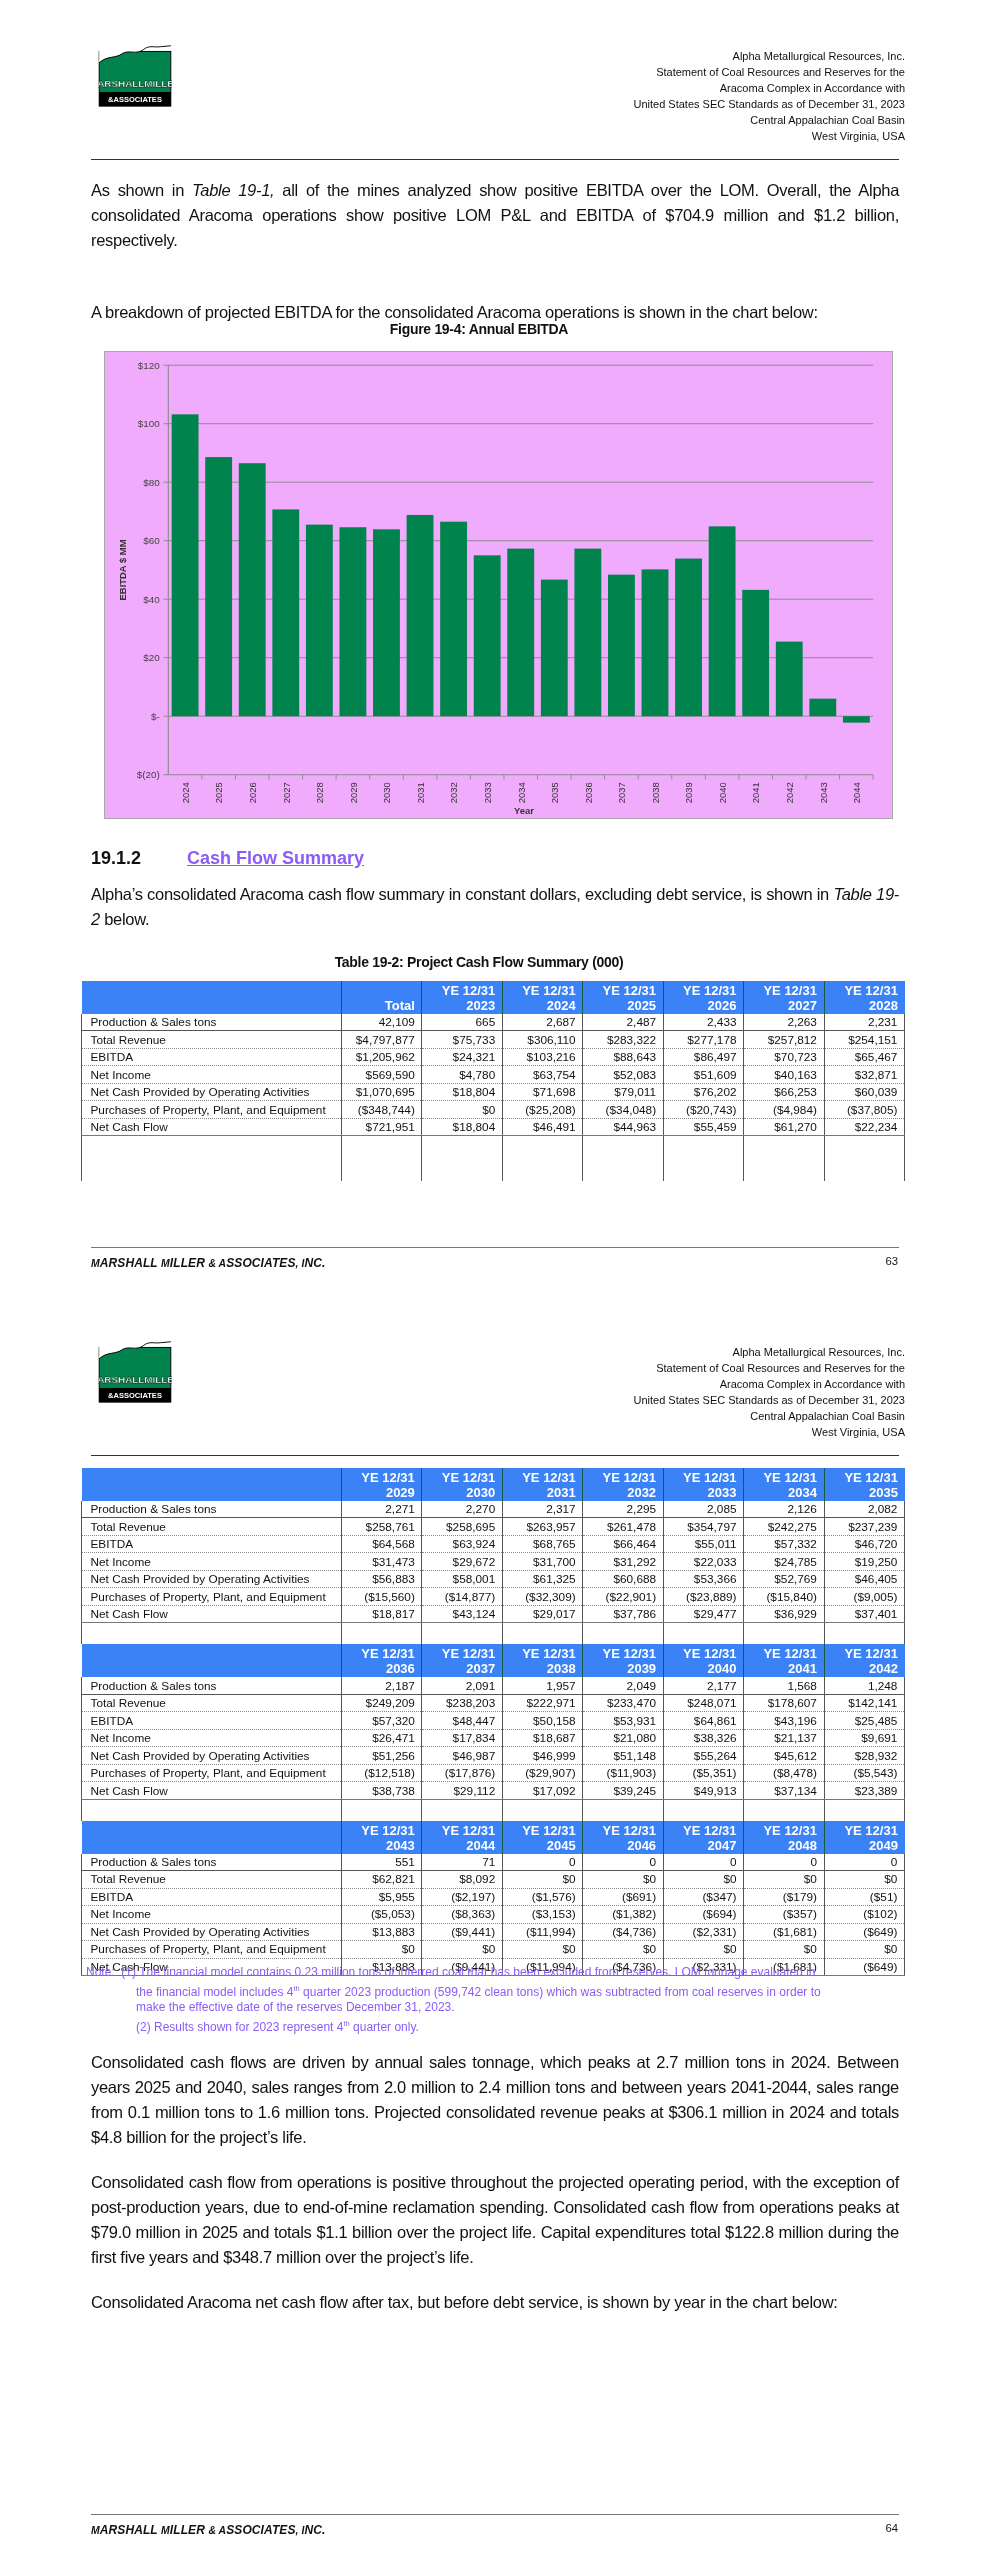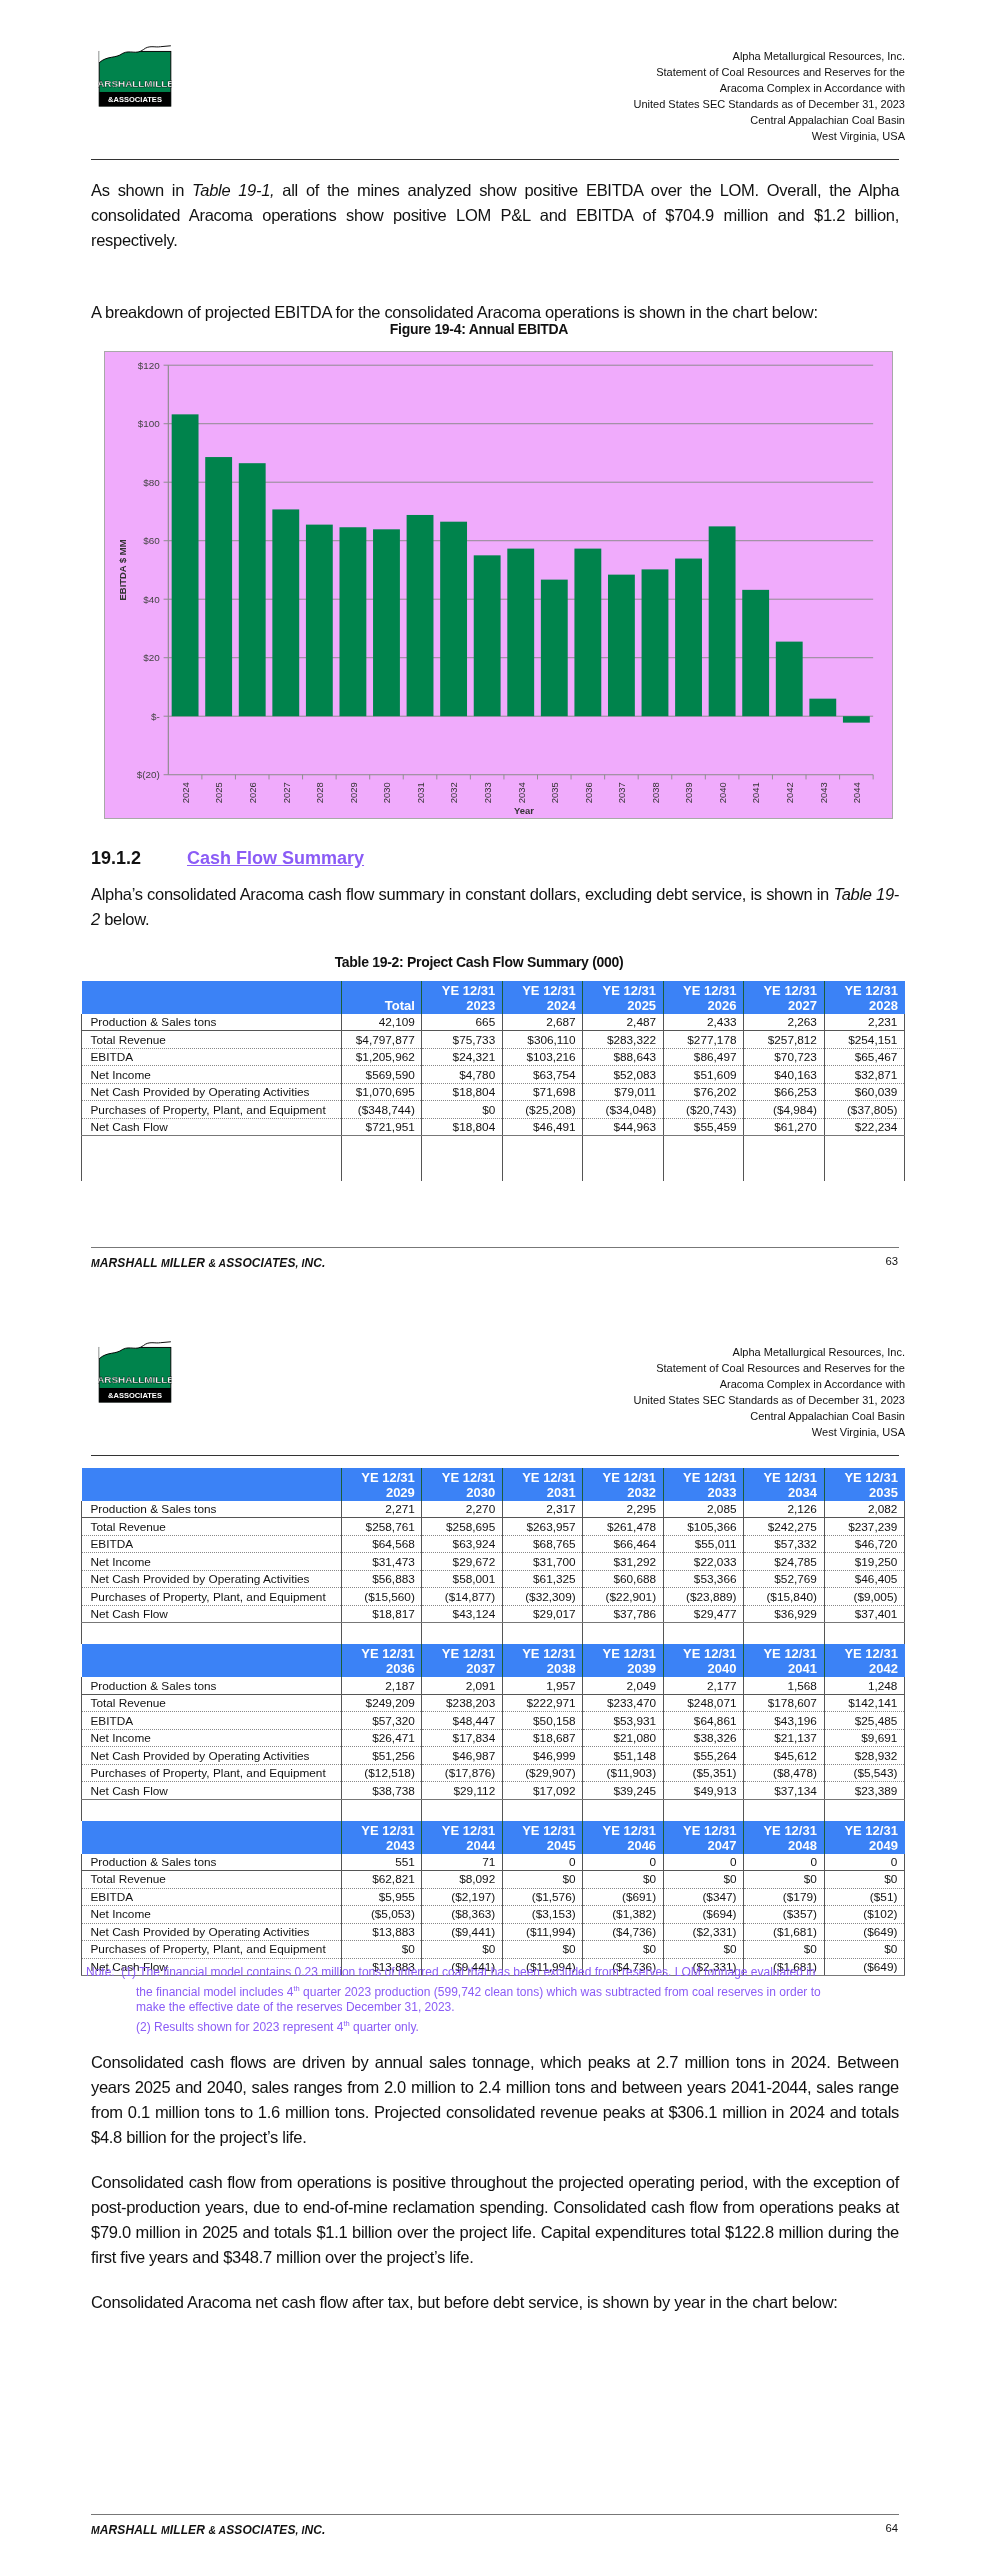--- a/index.html
+++ b/index.html
@@ -375,21 +375,21 @@
           <td>2,085</td>
           <td>2,126</td>
           <td>2,082</td>
         </tr>
         <tr class="r">
           <td class="lbl">Total Revenue</td>
           <td>$258,761</td>
           <td>$258,695</td>
           <td>$263,957</td>
           <td>$261,478</td>
-          <td>$105,366</td>
+          <td>$354,797</td>
           <td>$242,275</td>
           <td>$237,239</td>
         </tr>
         <tr class="r">
           <td class="lbl">EBITDA</td>
           <td>$64,568</td>
           <td>$63,924</td>
           <td>$68,765</td>
           <td>$66,464</td>
           <td>$55,011</td>

